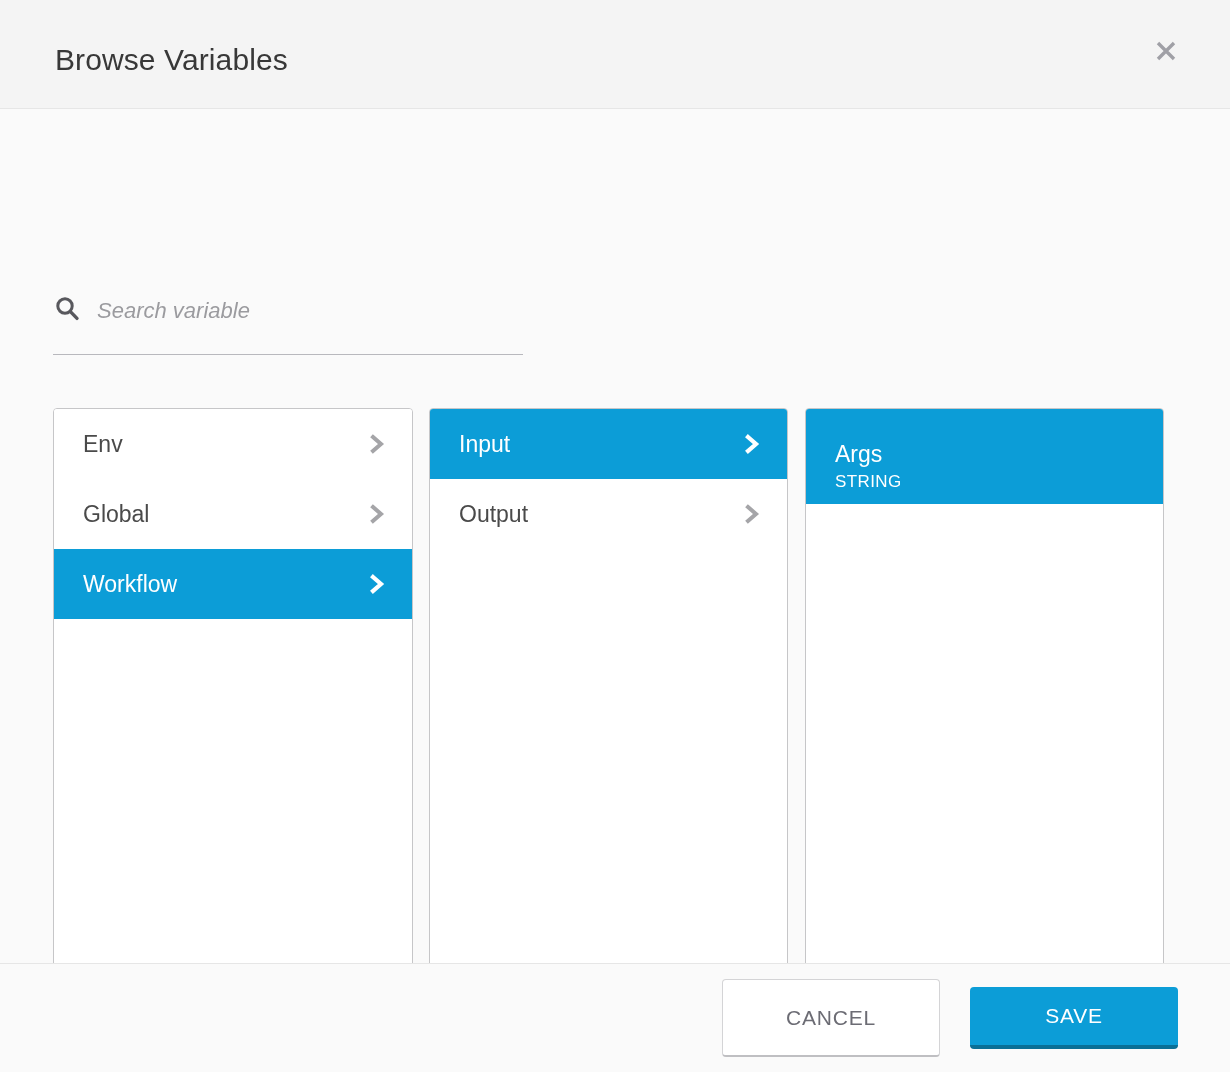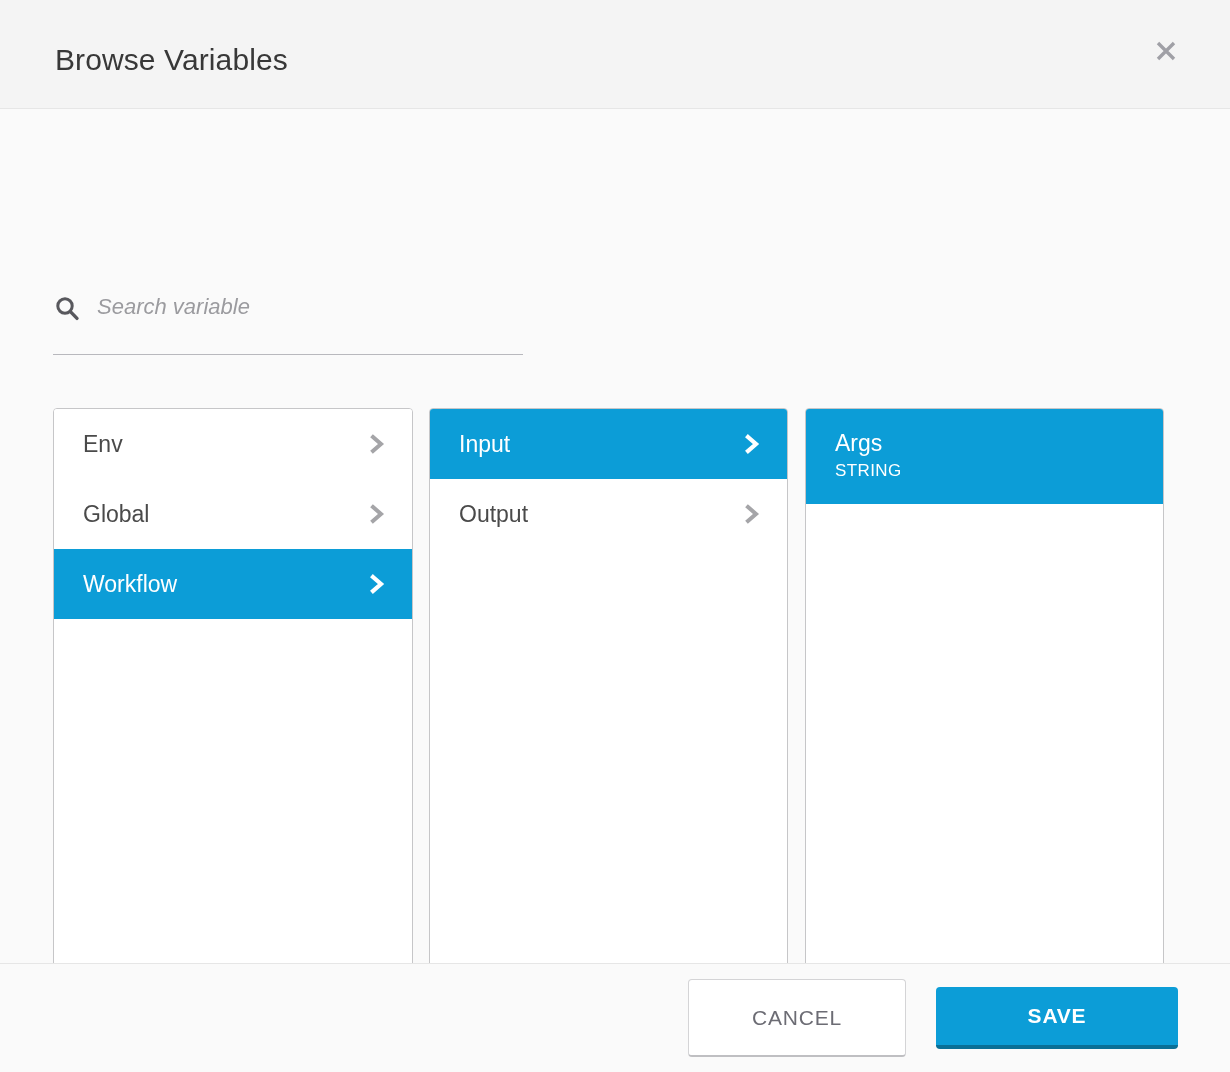--- a/index.html
+++ b/index.html
@@ -91,21 +91,21 @@
   }
 
   .search-input {
     flex: 1 1 auto;
     margin-left: 14px;
     margin-top: 4px;
     border: none;
     outline: none;
     background: transparent;
     font-family: "Liberation Sans", sans-serif;
-    font-size: 16px;
+    font-size: 28px;
     color: #3c3c3c;
     height: 36px;
   }
   .search-input::placeholder {
     color: #9b9b9f;
     font-style: italic;
     font-size: 22px;
   }
 
   
@@ -142,21 +142,21 @@
     align-items: center;
     padding: 0 22px 0 29px;
     cursor: pointer;
     background: #ffffff;
     color: #4a4a4a;
   }
 
   .var-row.two-line {
     height: 95px;
     flex: 0 0 95px;
-    align-items: flex-start;
+    align-items: center;
     padding-top: 20px;
   }
 
   .var-row.selected {
     background: #0c9dd7;
     color: #ffffff;
   }
 
   .var-labels {
     display: flex;
@@ -220,27 +220,27 @@
     width: 218px;
     height: 78px;
     background: #ffffff;
     color: #6c6c74;
     border: 1px solid #d4d4d6;
     border-bottom: 2px solid #bfbfc2;
     margin-right: 30px;
   }
 
   .btn-save {
-    width: 242px;
+    width: 208px;
     height: 62px;
     background: #0c9dd7;
     color: #ffffff;
     border: none;
     border-bottom: 4px solid #0a6f96;
-    font-weight: 700;
+    font-weight: 400;
   }
 </style>
 </head>
 <body>
 
 <div class="dialog">
 
   <div class="dialog-header">
     <div class="dialog-title">Browse Variables</div>
     <button class="close-button">

